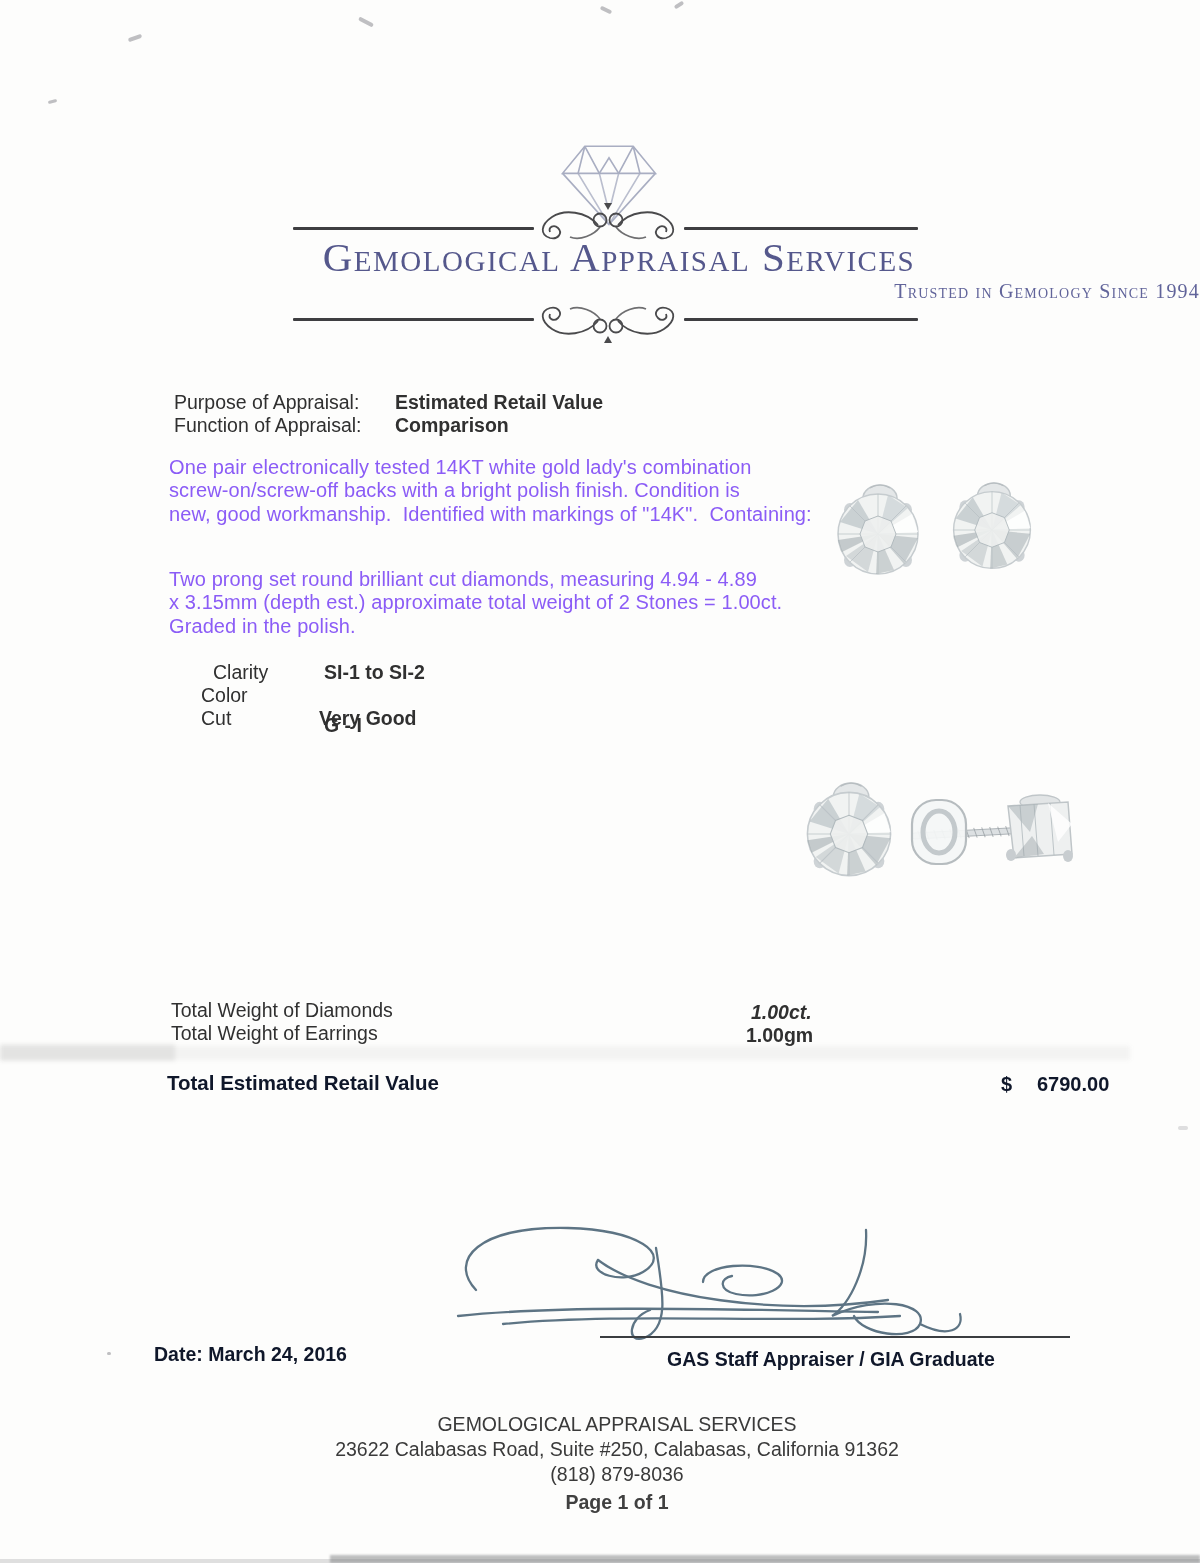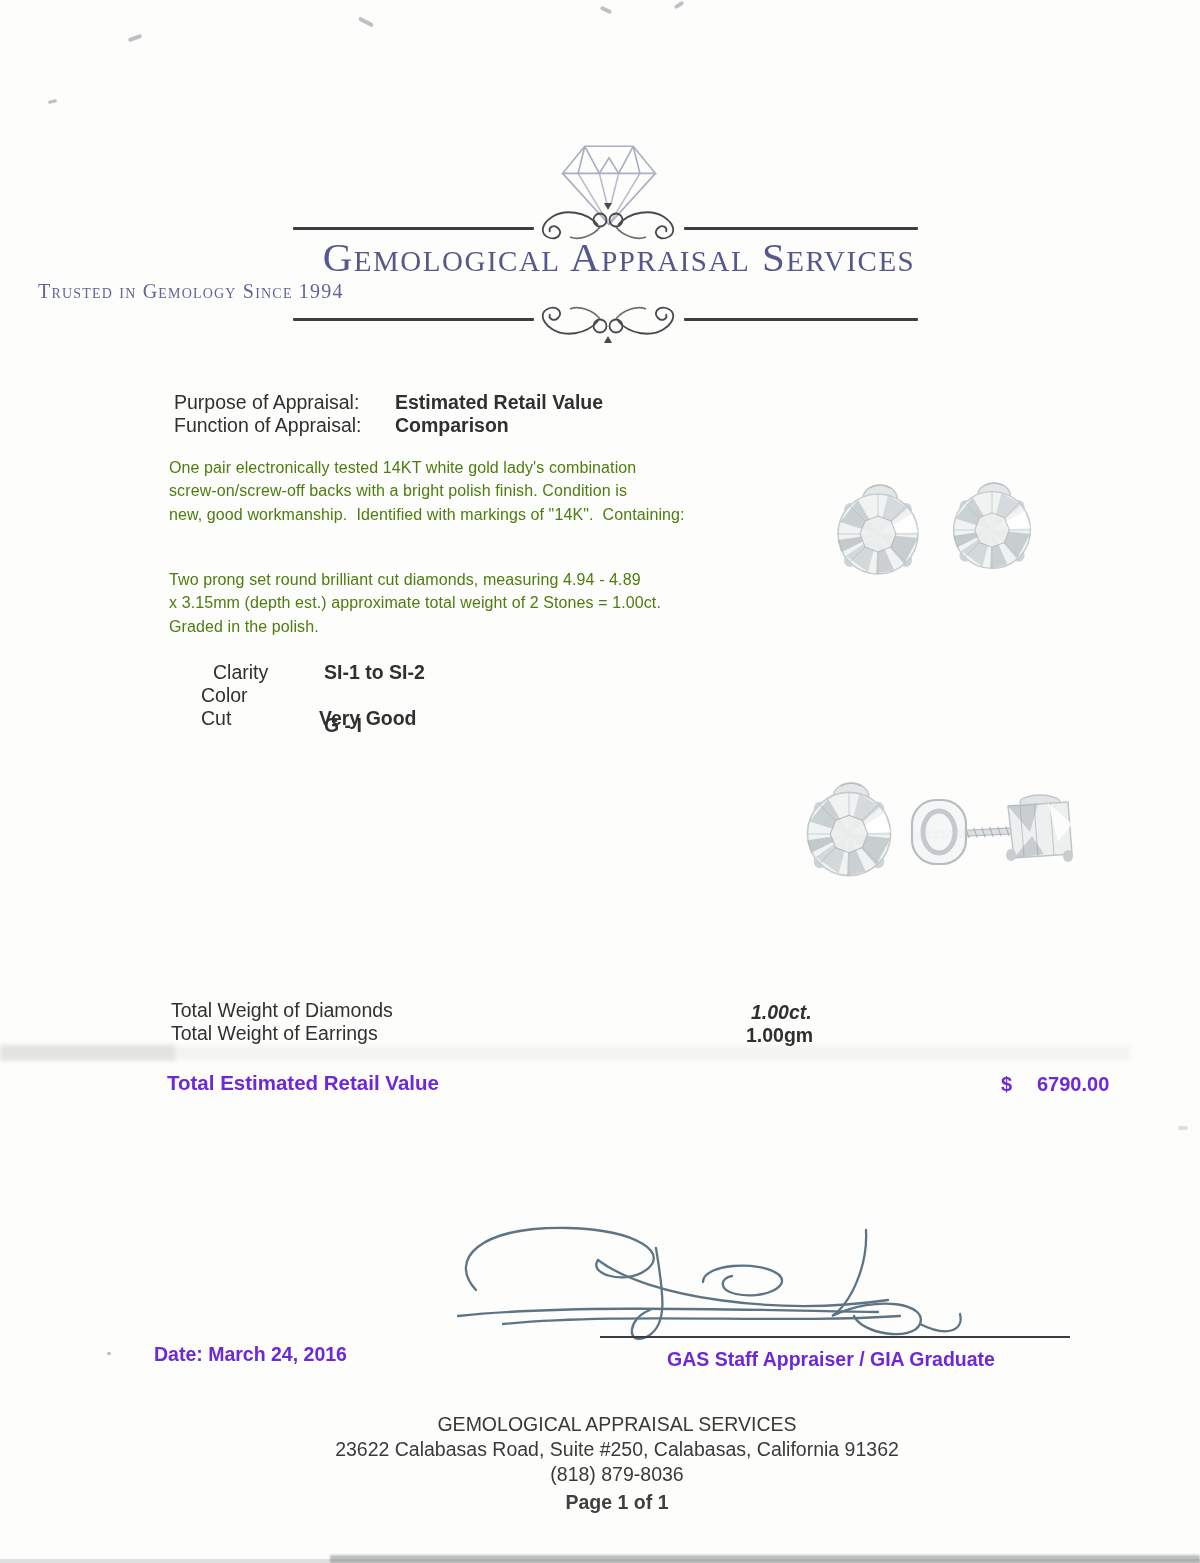--- a/index.html
+++ b/index.html
@@ -3,31 +3,31 @@
 <meta charset="utf-8">
 <style>
   html,body{margin:0;padding:0;background:#e8e8e8;}
   .page{
     position:relative;width:1200px;height:1563px;margin:0 auto;
     background:#fdfdfc;overflow:hidden;
     font-family:"Liberation Sans", sans-serif;color:#272727;
   }
   .abs{position:absolute;}
   .t{position:absolute;white-space:pre;padding-left:38px;}
-  .bold{font-weight:bold;color:#6d28d9;}
-  .body-text{font-size:16px;line-height:23.4px;letter-spacing:.1px;color:#4d7c0f;}
+  .bold{font-weight:bold;color:#0f172a;}
+  .body-text{font-size:20px;line-height:23.4px;letter-spacing:.1px;color:#8b5cf6;}
   .meta-text{font-size:19.5px;color:#303030;}
   .brand{
     left:0;right:0;text-align:center;
     font-family:"Liberation Serif", serif;
     font-variant:small-caps;font-size:41px;letter-spacing:1.5px;
     color:#55588c;
   }
   .tagline{
-    left:0;right:0;text-align:left;
+    left:0;right:0;text-align:right;
     font-family:"Liberation Serif", serif;
     font-variant:small-caps;font-size:20px;letter-spacing:1.2px;
     color:#61649a;
   }
   .rule{position:absolute;height:3px;background:#3e3e41;border-radius:1px;}
   .sigline{position:absolute;height:2.2px;background:#3a3d40;}
   .footer-line{left:0;right:4px;text-align:center;font-size:19.5px;color:#3a3a3a;}
   .speck{position:absolute;background:rgba(130,130,136,.5);border-radius:2px;pointer-events:none;}
   .smudge{position:absolute;background:rgba(90,90,90,.06);filter:blur(2px);pointer-events:none;}
   .bottom-band{position:absolute;pointer-events:none;}

